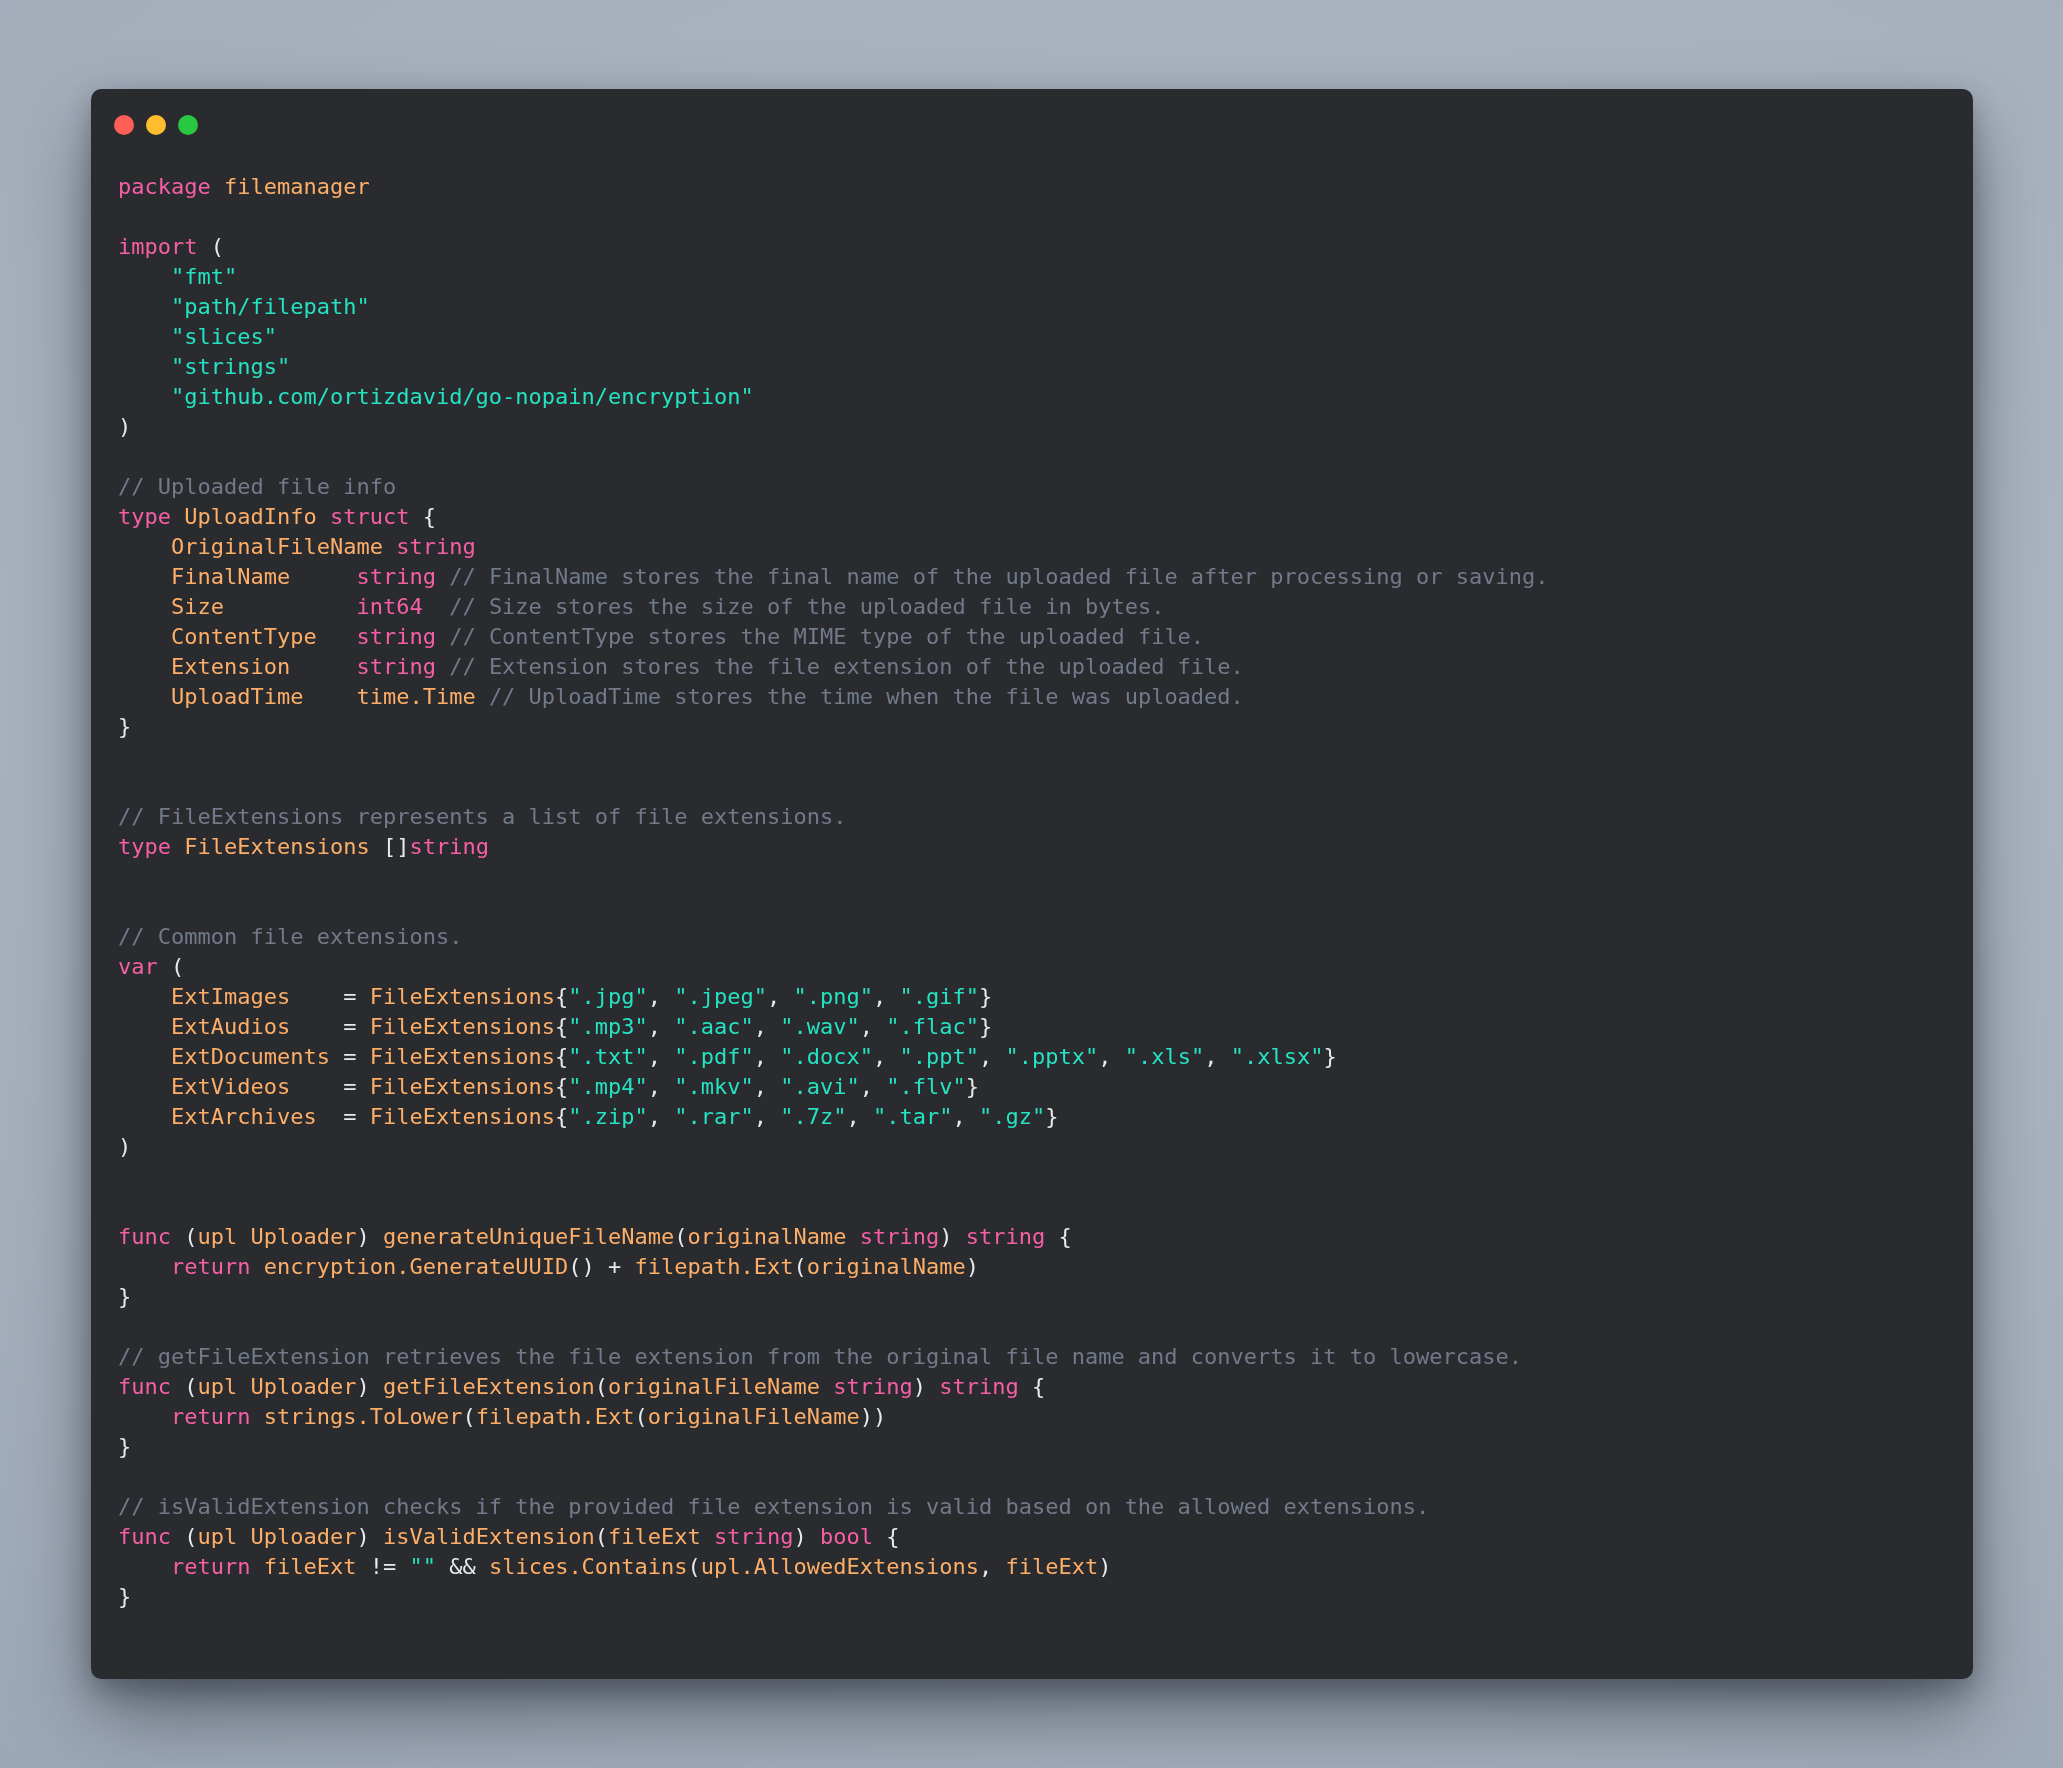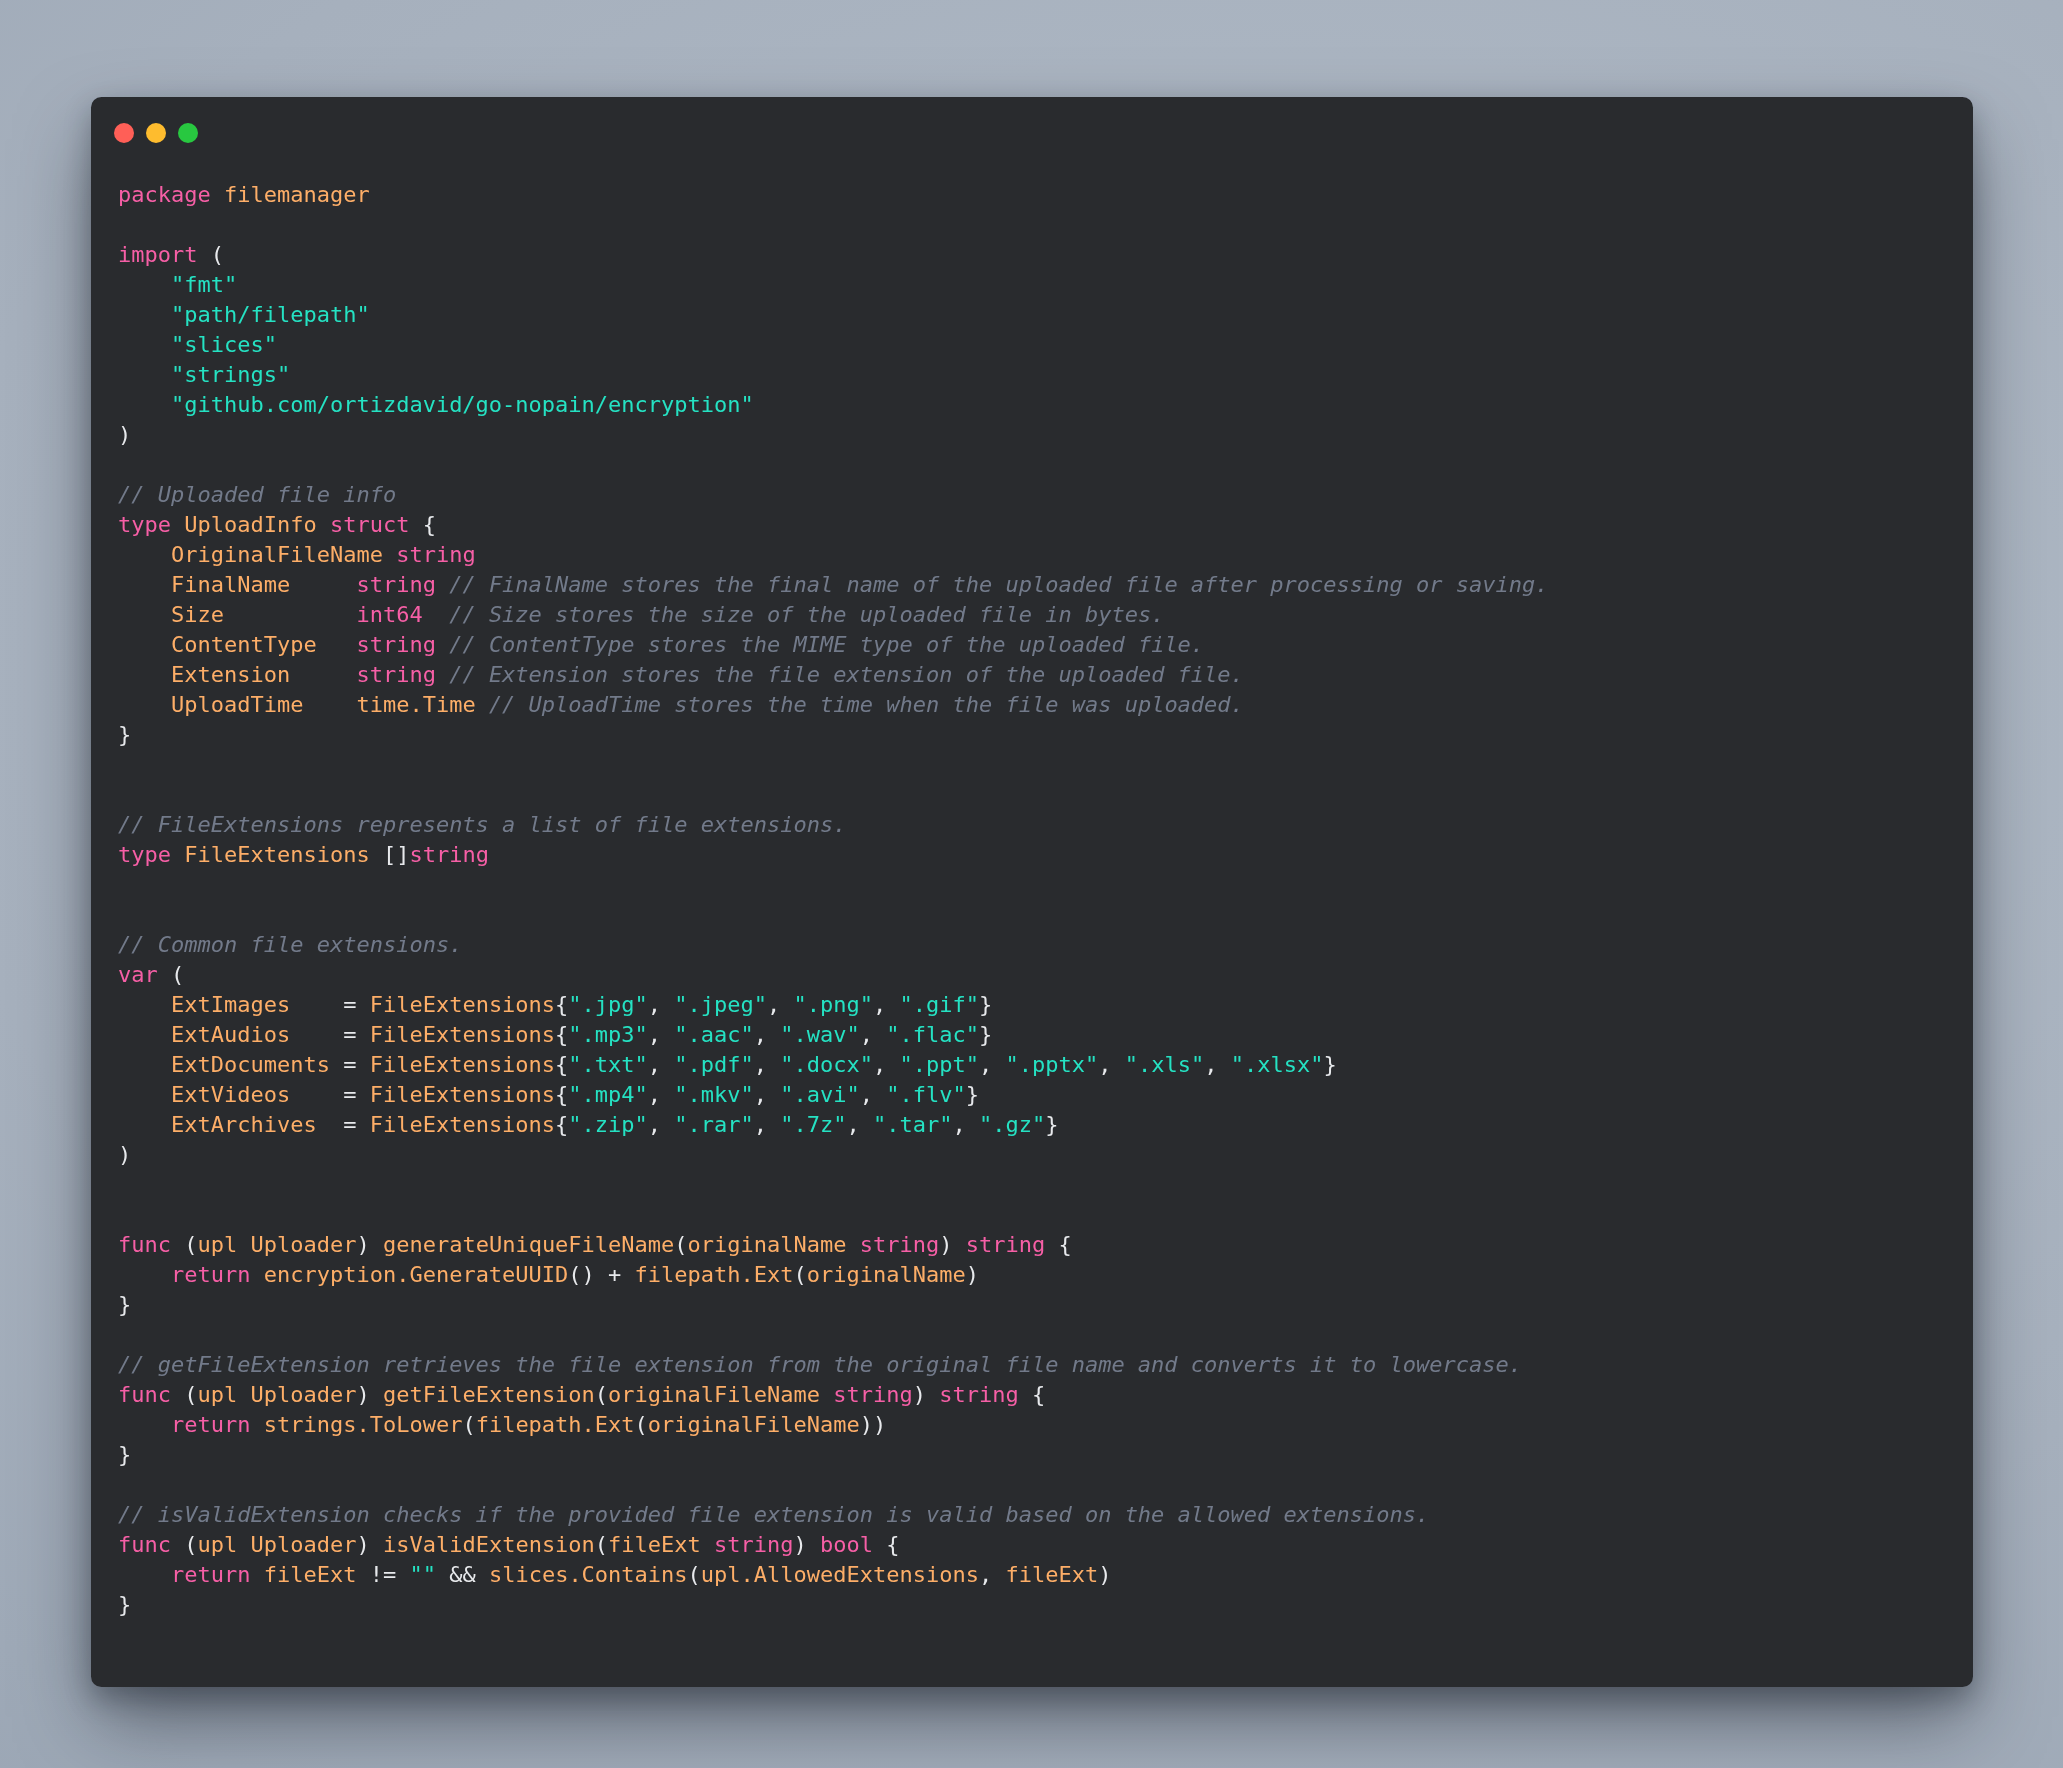--- a/index.html
+++ b/index.html
@@ -10,21 +10,21 @@
     width: 2064px;
     height: 1769px;
     overflow: hidden;
     position: relative;
     background: radial-gradient(120% 95% at 62% 38%, var(--page-bg-light) 0%, var(--page-bg-mid) 55%, var(--page-bg-dark) 100%);
     font-family: "DejaVu Sans Mono", "Liberation Mono", monospace;
   }
   .window {
     position: absolute;
     left: 91px;
-    top: 97px;
+    top: 89px;
     width: 1882px;
     height: 1590px;
     background: var(--window-bg);
     border-radius: 10.5px;
     box-shadow: 0 36px 77px -6.4px rgba(15, 20, 30, 0.50), 0 11.3px 27px rgba(15, 20, 30, 0.28);
   }
   .titlebar {
     position: absolute;
     left: 22.6px;
     top: 26px;
@@ -51,21 +51,21 @@
     font-size: 22px;
     line-height: 30px;
     white-space: pre;
     color: var(--punct);
   }
   .code-line { height: 30px; }
   .tok-k { color: var(--kw); }
   .tok-i { color: var(--ident); }
   .tok-s { color: var(--str); }
   .tok-p { color: var(--punct); }
-  .tok-c { color: var(--comment); font-style: italic; }
+  .tok-c { color: var(--comment); }
 </style>
 </head>
 <body>
 
 <div class="window">
   <div class="titlebar">
     <button class="light close"></button>
     <button class="light minimize"></button>
     <button class="light zoom"></button>
   </div>

